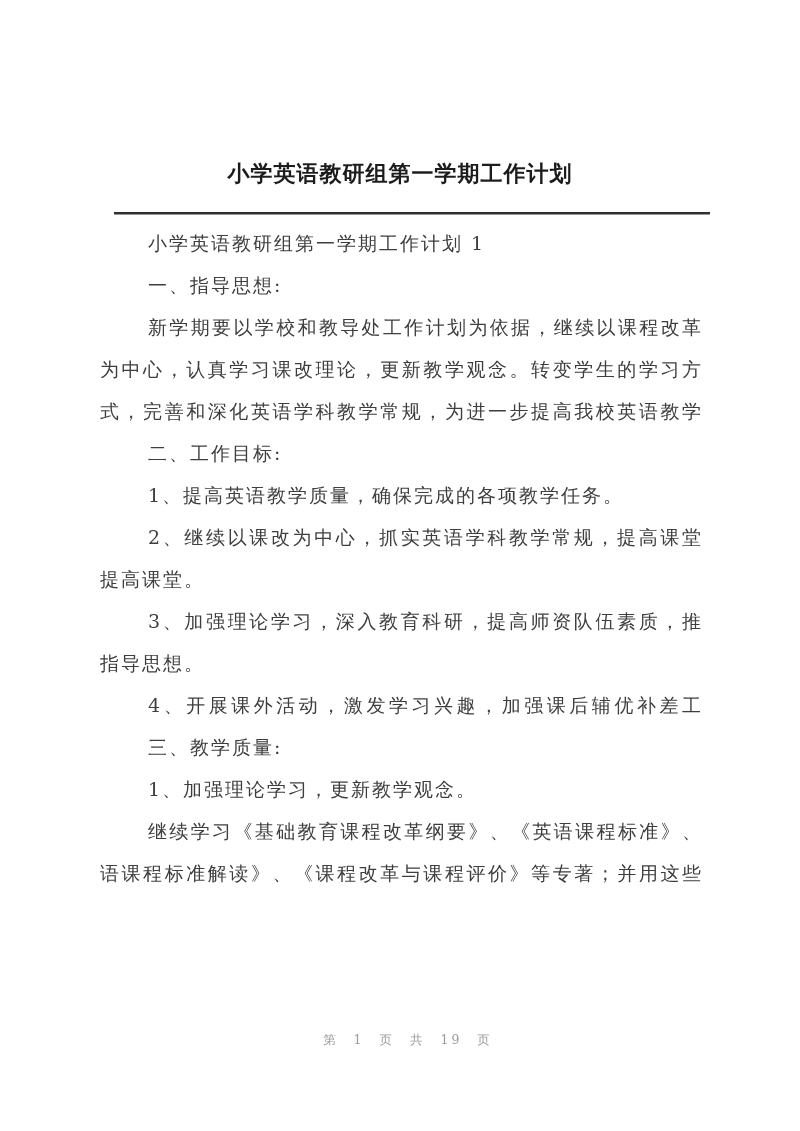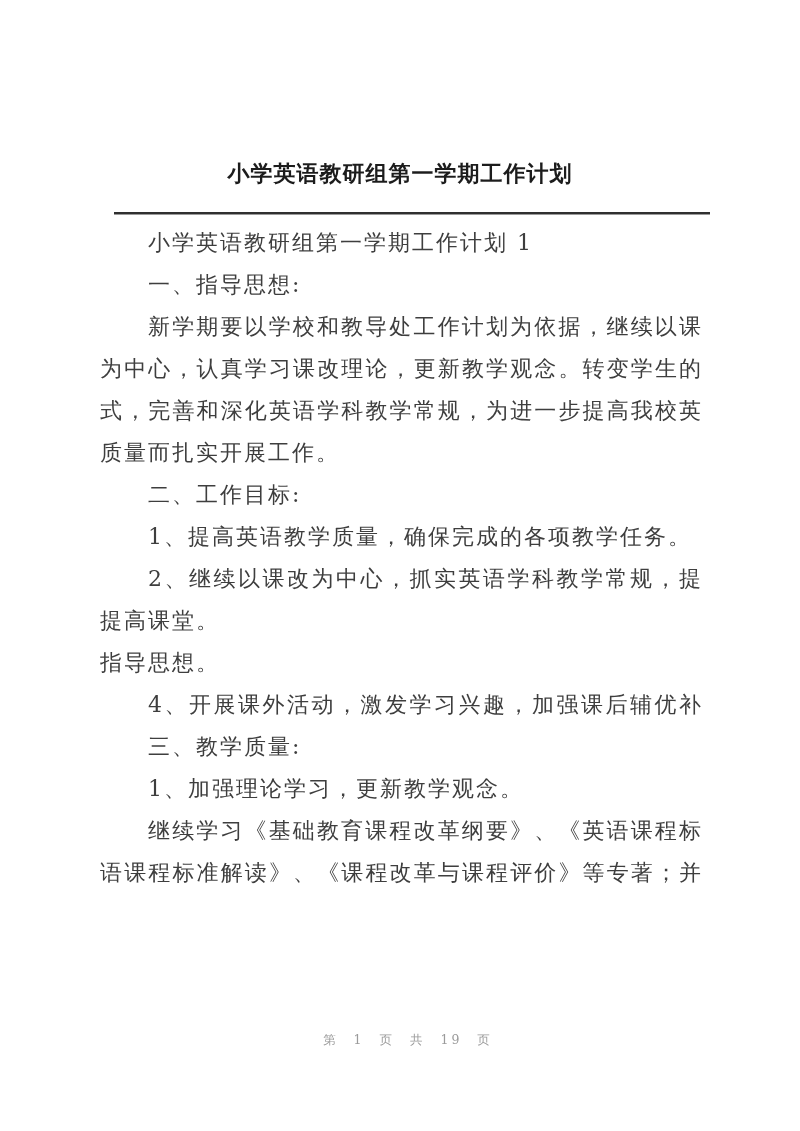--- a/index.html
+++ b/index.html
@@ -38,21 +38,21 @@
   }
   .doc-body {
     position: absolute;
     top: 222px;
     left: 100px;
     width: 603px;
   }
   .line {
     height: 42px;
     line-height: 42px;
-    font-size: 22px;
+    font-size: 19px;
     letter-spacing: 2px;
     color: #3e3e3e;
     overflow: hidden;
     text-align: left;
   }
   .line.indent {
     padding-left: 48px;
   }
   .line.fill {
     text-align: justify;
@@ -80,25 +80,25 @@
   <h1 class="doc-title">小学英语教研组第一学期工作计划</h1>
 
   <div class="title-divider"></div>
 
   <div class="doc-body">
       <div class="line indent">小学英语教研组第一学期工作计划 1</div>
       <div class="line indent">一、指导思想:</div>
       <div class="line indent fill">新学期要以学校和教导处工作计划为依据，继续以课程改革</div>
       <div class="line fill">为中心，认真学习课改理论，更新教学观念。转变学生的学习方</div>
       <div class="line fill">式，完善和深化英语学科教学常规，为进一步提高我校英语教学</div>
-      <div class="line">质量而扎实开展工作。</div>
       <div class="line indent">二、工作目标:</div>
       <div class="line indent">1、提高英语教学质量，确保完成的各项教学任务。</div>
       <div class="line indent fill">2、继续以课改为中心，抓实英语学科教学常规，提高课堂</div>
       <div class="line">提高课堂。</div>
+      <div class="line indent fill">3、加强理论学习，深入教育科研，提高师资队伍素质，推</div>
       <div class="line">指导思想。</div>
       <div class="line indent fill">4、开展课外活动，激发学习兴趣，加强课后辅优补差工</div>
       <div class="line indent">三、教学质量:</div>
       <div class="line indent">1、加强理论学习，更新教学观念。</div>
       <div class="line indent fill">继续学习《基础教育课程改革纲要》、《英语课程标准》、《英</div>
       <div class="line fill">语课程标准解读》、《课程改革与课程评价》等专著；并用这些理</div>
     </div>
 
   <div class="page-footer">第 1 页 共 19 页</div>
 

